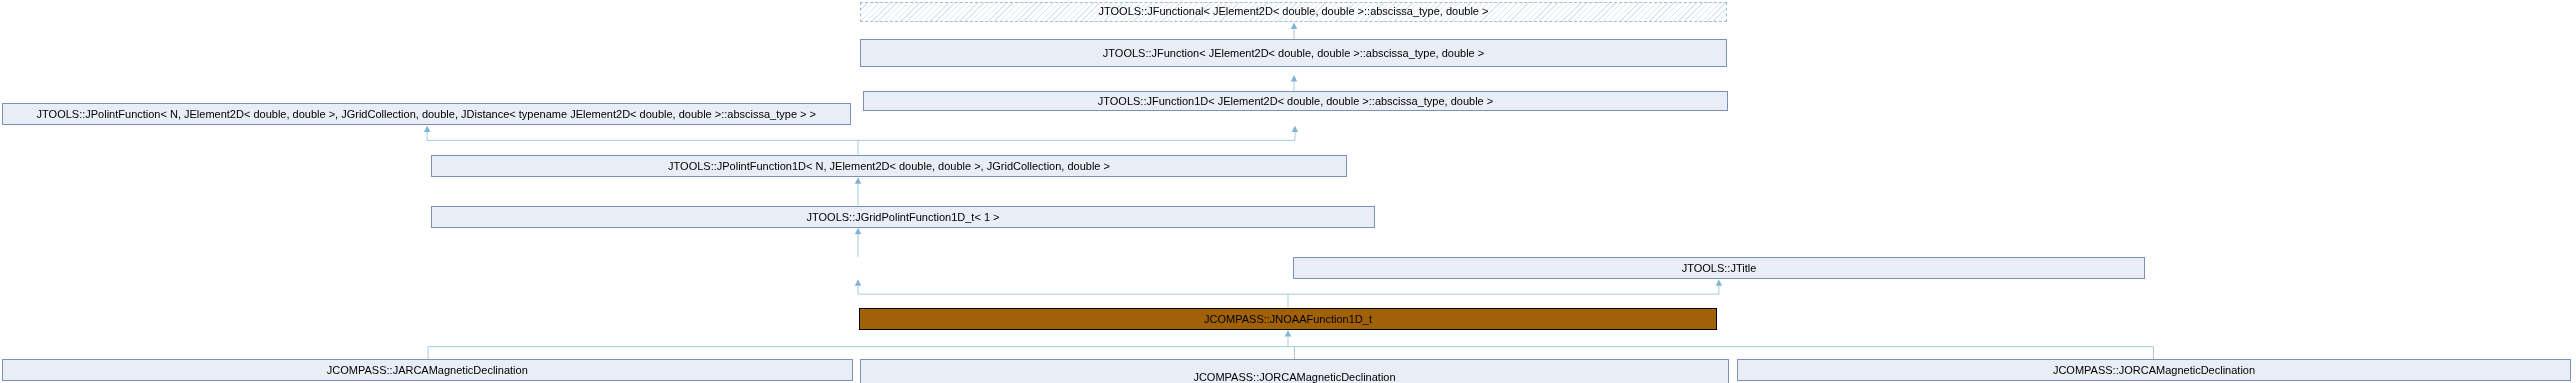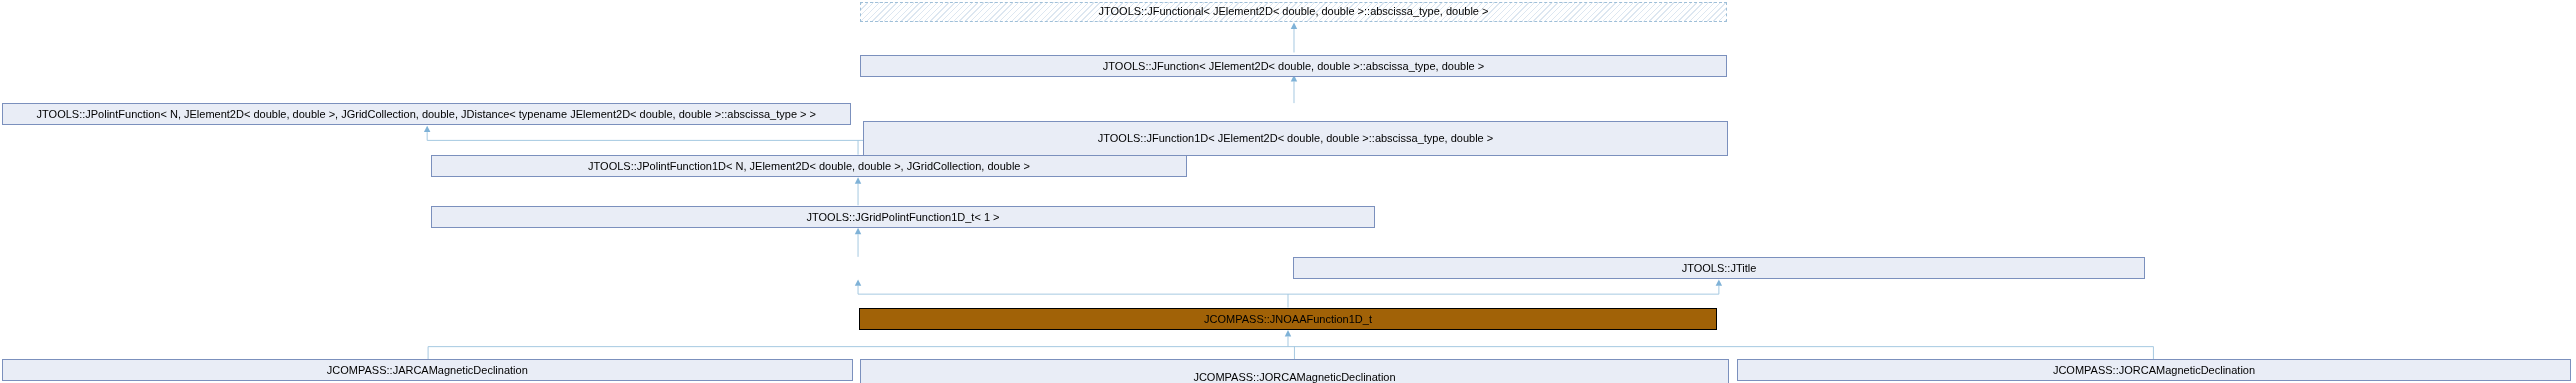--- a/index.html
+++ b/index.html
@@ -90,27 +90,27 @@
     <g>
       <polygon class="edge-arrow" points="1397.5,358.5 1394,365.5 1401,365.5"></polygon>
       <line class="edge-line" x1="1397.5" y1="365.5" x2="1397.5" y2="376.5"></line>
       <path class="edge-line" d="M463.5 390 L463.5 376.5 L2337.5 376.5 L2337.5 390"></path>
       <line class="edge-line" x1="1404.5" y1="376.5" x2="1404.5" y2="390"></line>
     </g>
   </svg>
 
   <div class="node undocumented" style="left:860px; top:1.8px; width:867px; height:20px">JTOOLS::JFunctional&lt; JElement2D&lt; double, double &gt;::abscissa_type, double &gt;</div>
 
-  <div class="node" style="left:860px; top:55px; width:867px; height:22px">JTOOLS::JFunction&lt; JElement2D&lt; double, double &gt;::abscissa_type, double &gt;</div>
+  <div class="node" style="left:860px; top:39px; width:867px; height:28px">JTOOLS::JFunction&lt; JElement2D&lt; double, double &gt;::abscissa_type, double &gt;</div>
 
   <div class="node" style="left:1.8px; top:103px; width:849px; height:22px">JTOOLS::JPolintFunction&lt; N, JElement2D&lt; double, double &gt;, JGridCollection, double, JDistance&lt; typename JElement2D&lt; double, double &gt;::abscissa_type &gt; &gt;</div>
 
-  <div class="node" style="left:863px; top:121px; width:865px; height:35px">JTOOLS::JFunction1D&lt; JElement2D&lt; double, double &gt;::abscissa_type, double &gt;</div>
+  <div class="node" style="left:863px; top:91px; width:865px; height:20px">JTOOLS::JFunction1D&lt; JElement2D&lt; double, double &gt;::abscissa_type, double &gt;</div>
 
-  <div class="node" style="left:431px; top:155px; width:756px; height:22px">JTOOLS::JPolintFunction1D&lt; N, JElement2D&lt; double, double &gt;, JGridCollection, double &gt;</div>
+  <div class="node" style="left:431px; top:155px; width:916px; height:22px">JTOOLS::JPolintFunction1D&lt; N, JElement2D&lt; double, double &gt;, JGridCollection, double &gt;</div>
 
   <div class="node" style="left:431px; top:206px; width:944px; height:22px">JTOOLS::JGridPolintFunction1D_t&lt; 1 &gt;</div>
 
 
   <div class="node" style="left:1293px; top:257px; width:852px; height:22px">JTOOLS::JTitle</div>
 
   <div class="node current" style="left:859px; top:308px; width:858px; height:22px">JCOMPASS::JNOAAFunction1D_t</div>
 
   <div class="node" style="left:1.8px; top:359px; width:851px; height:22px">JCOMPASS::JARCAMagneticDeclination</div>
 

